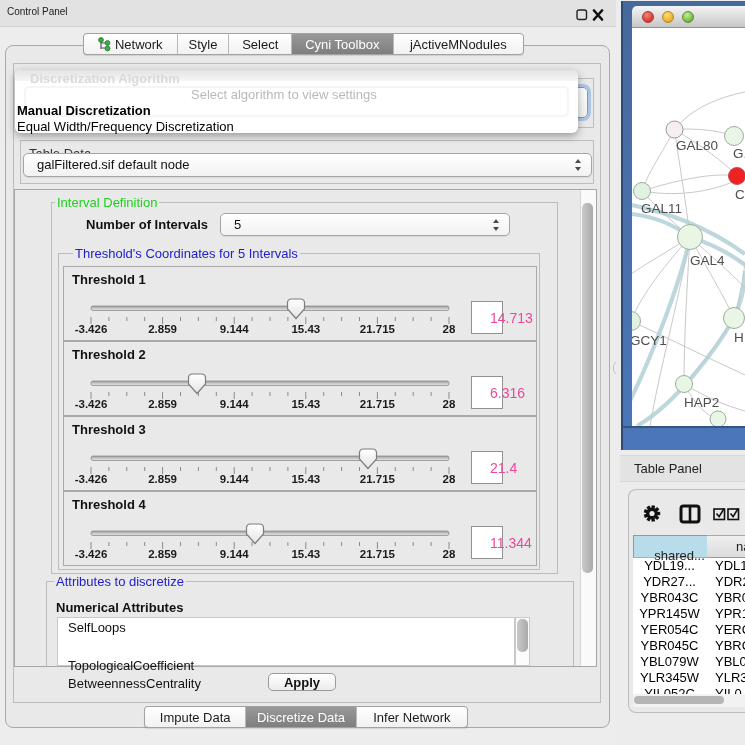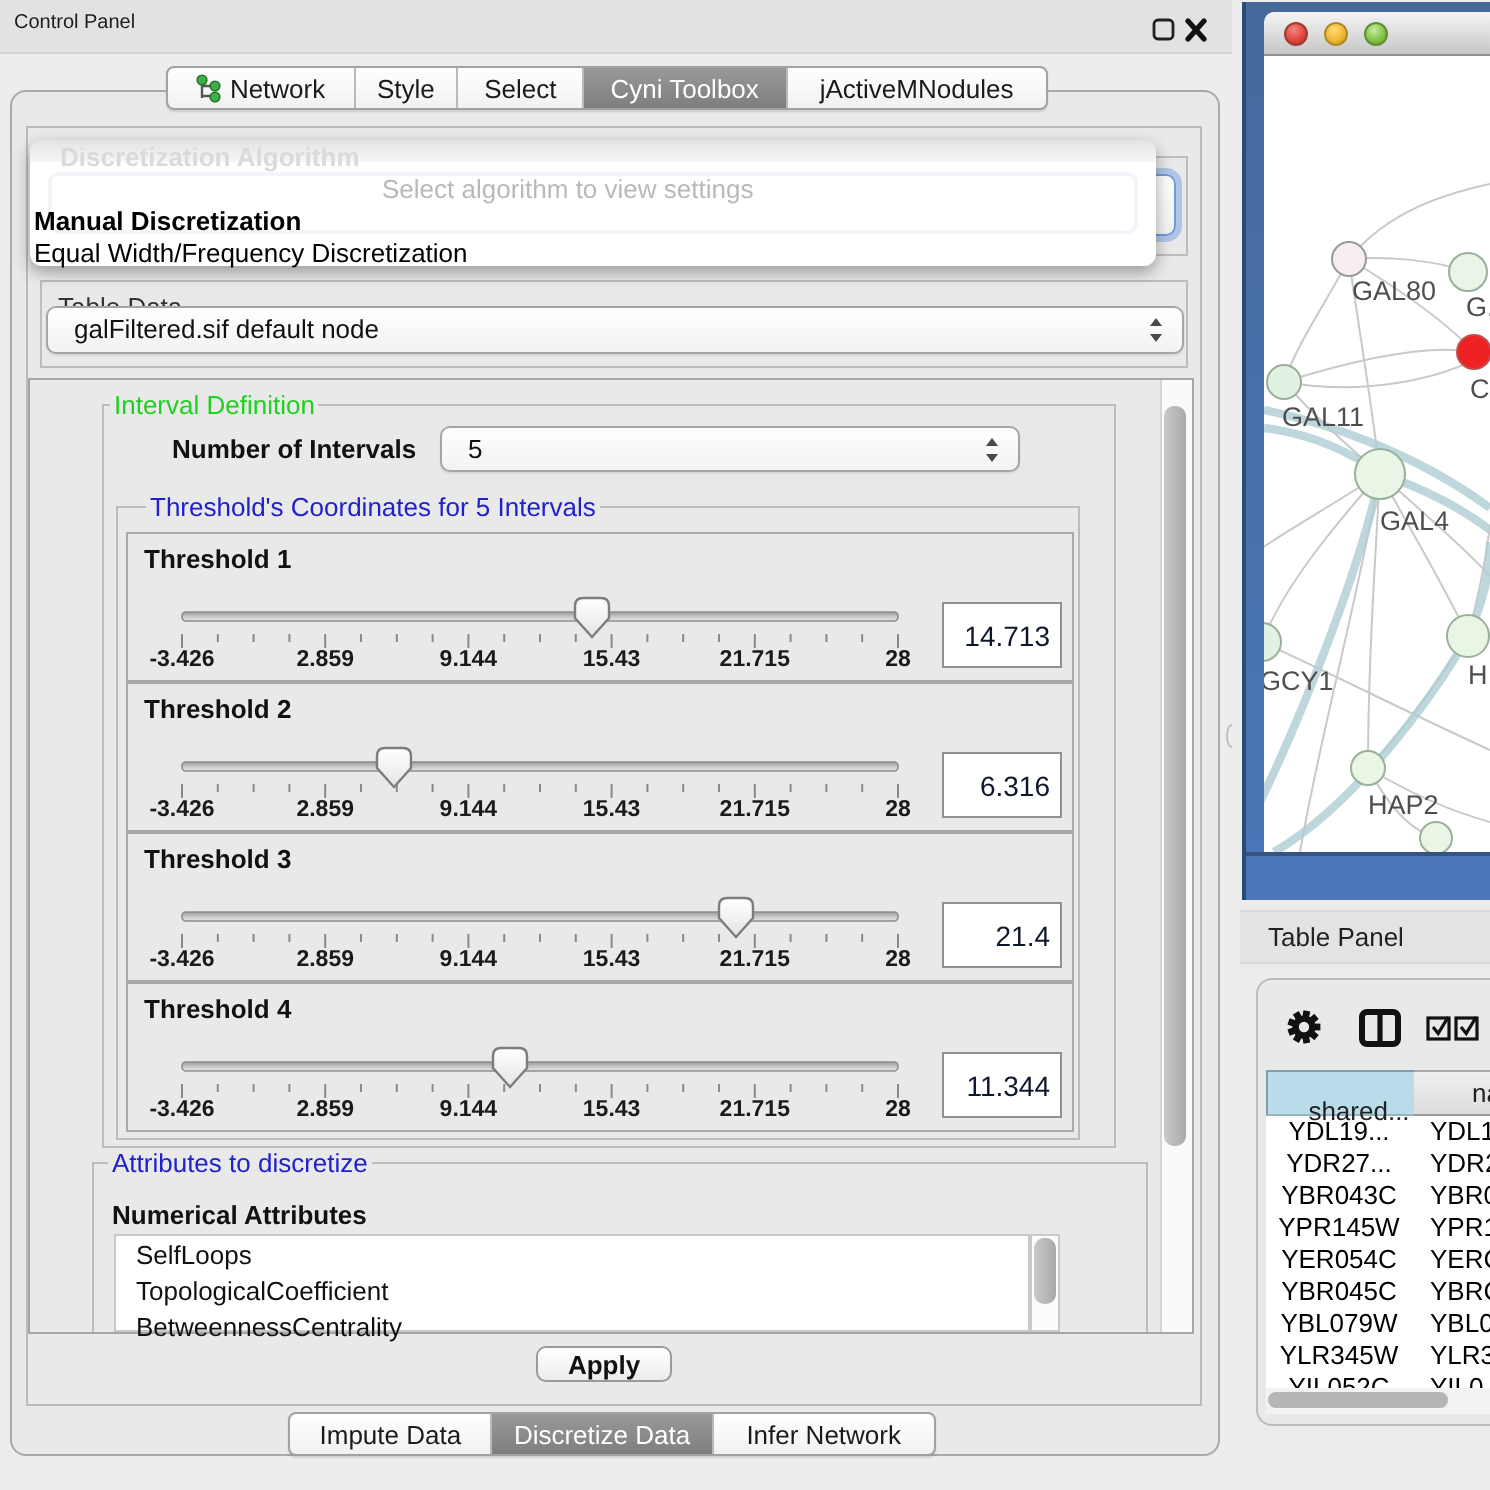--- a/index.html
+++ b/index.html
@@ -21,21 +21,21 @@
 .gtitle { position:absolute; font-size:13px; background:#e9e9e9; padding:0 2px; }
 
 .combo { position:absolute; background:linear-gradient(#ffffff,#f2f2f2); border:1px solid #a5a5a5; border-radius:5px; font-size:13px; color:#111; box-shadow:0 1px 1px rgba(0,0,0,0.08); }
 .combo .txt { position:absolute; left:13px; top:4px; }
 .ud { position:absolute; right:9px; top:50%; margin-top:-6px; width:7px; height:12px; }
 .ud:before { content:""; position:absolute; left:0; top:0; border-left:3.5px solid transparent; border-right:3.5px solid transparent; border-bottom:4.5px solid #4a4a4a; }
 .ud:after { content:""; position:absolute; left:0; bottom:0; border-left:3.5px solid transparent; border-right:3.5px solid transparent; border-top:4.5px solid #4a4a4a; }
 
 .tpanel { position:absolute; left:63px; width:474px; height:75px; border:1px solid #a9a9a9; background:#e9e9e9; }
 .tpanel .tt { position:absolute; left:8px; top:5px; font-size:13px; font-weight:bold; color:#111; }
-.tpanel .val { position:absolute; left:407px; top:34px; width:60px; height:33px; background:#fff; border:1px solid #919191; font-size:14px; color:#0f172a; text-align:right; padding:8px 5px 0 4px; }
+.tpanel .val { position:absolute; left:407px; top:34px; width:32px; height:33px; background:#fff; border:1px solid #919191; font-size:14px; color:#ec4899; text-align:right; padding:8px 5px 0 18px; }
 .scale { position:absolute; left:0; top:0; }
 
 .vthumb { position:absolute; border-radius:5px; background:linear-gradient(90deg,#c9c9c9,#a9a9a9); }
 #maincontent { position:absolute; left:14px; top:189px; width:583px; height:478px; border:1px solid #a6a6a6; background:#e9e9e9; }
 
 #popup { left:15px; top:70px; width:563px; height:63px; background:#fff; border-radius:6px; box-shadow:0 3px 8px rgba(0,0,0,0.35); z-index:50; }
 
 #rightbase { left:616px; top:0; width:129px; height:745px; background:#ececec; }
 #netframe { left:621px; top:1px; width:124px; height:449px; background:linear-gradient(#46699c,#4a77b8); border-left:2px solid #2b4a74; }
 #nettitle { left:632px; top:6px; width:113px; height:22px; background:linear-gradient(#f4f4f4,#c7c7c7); border-radius:5px 0 0 0; border-bottom:1px solid #909090; }
@@ -280,21 +280,21 @@
       <span class="tt">Threshold 4</span>
       <span class="val">11.344</span>
     </div>
   </div>
 
 <div class="group" style="left:46px;top:581px;width:528px;height:85px;border-bottom:none;"></div>
 <div class="gtitle" style="left:54px;top:574px;color:#2020cc;">Attributes to discretize</div>
 <div class="abs" style="left:56px;top:600px;font-size:13px;font-weight:bold;color:#111;">Numerical Attributes</div>
 <div class="abs" style="left:57px;top:617px;width:458px;height:49px;background:#fff;border:1px solid #c9c9c9;font-size:13px;color:#111;">
   <div style="padding:2px 0 0 10px;">SelfLoops</div>
-  <div style="padding:3px 0 0 10px;">TopologicalCoefficient</div>
+  <div style="padding:3px 0 0 10px;margin-top:20px;">TopologicalCoefficient</div>
   <div style="padding:3px 0 0 10px;">BetweennessCentrality</div>
 </div>
 <div class="abs" style="left:515px;top:617px;width:15px;height:49px;background:#fcfcfc;border:1px solid #c9c9c9;"></div>
 <div class="vthumb" style="left:517px;top:619px;width:11px;height:33px;"></div>
 
 <div class="abs" style="left:268px;top:673px;width:68px;height:18px;background:linear-gradient(#ffffff,#ececec);border:1px solid #9a9a9a;border-radius:5px;text-align:center;font-size:13px;font-weight:bold;color:#111;padding-top:1px;">Apply</div>
 
 <div class="seg" style="left:144px;top:706px;width:324px;">
   <div class="s" style="width:102px;">Impute Data</div>
   <div class="s sel" style="width:111px;">Discretize Data</div>

